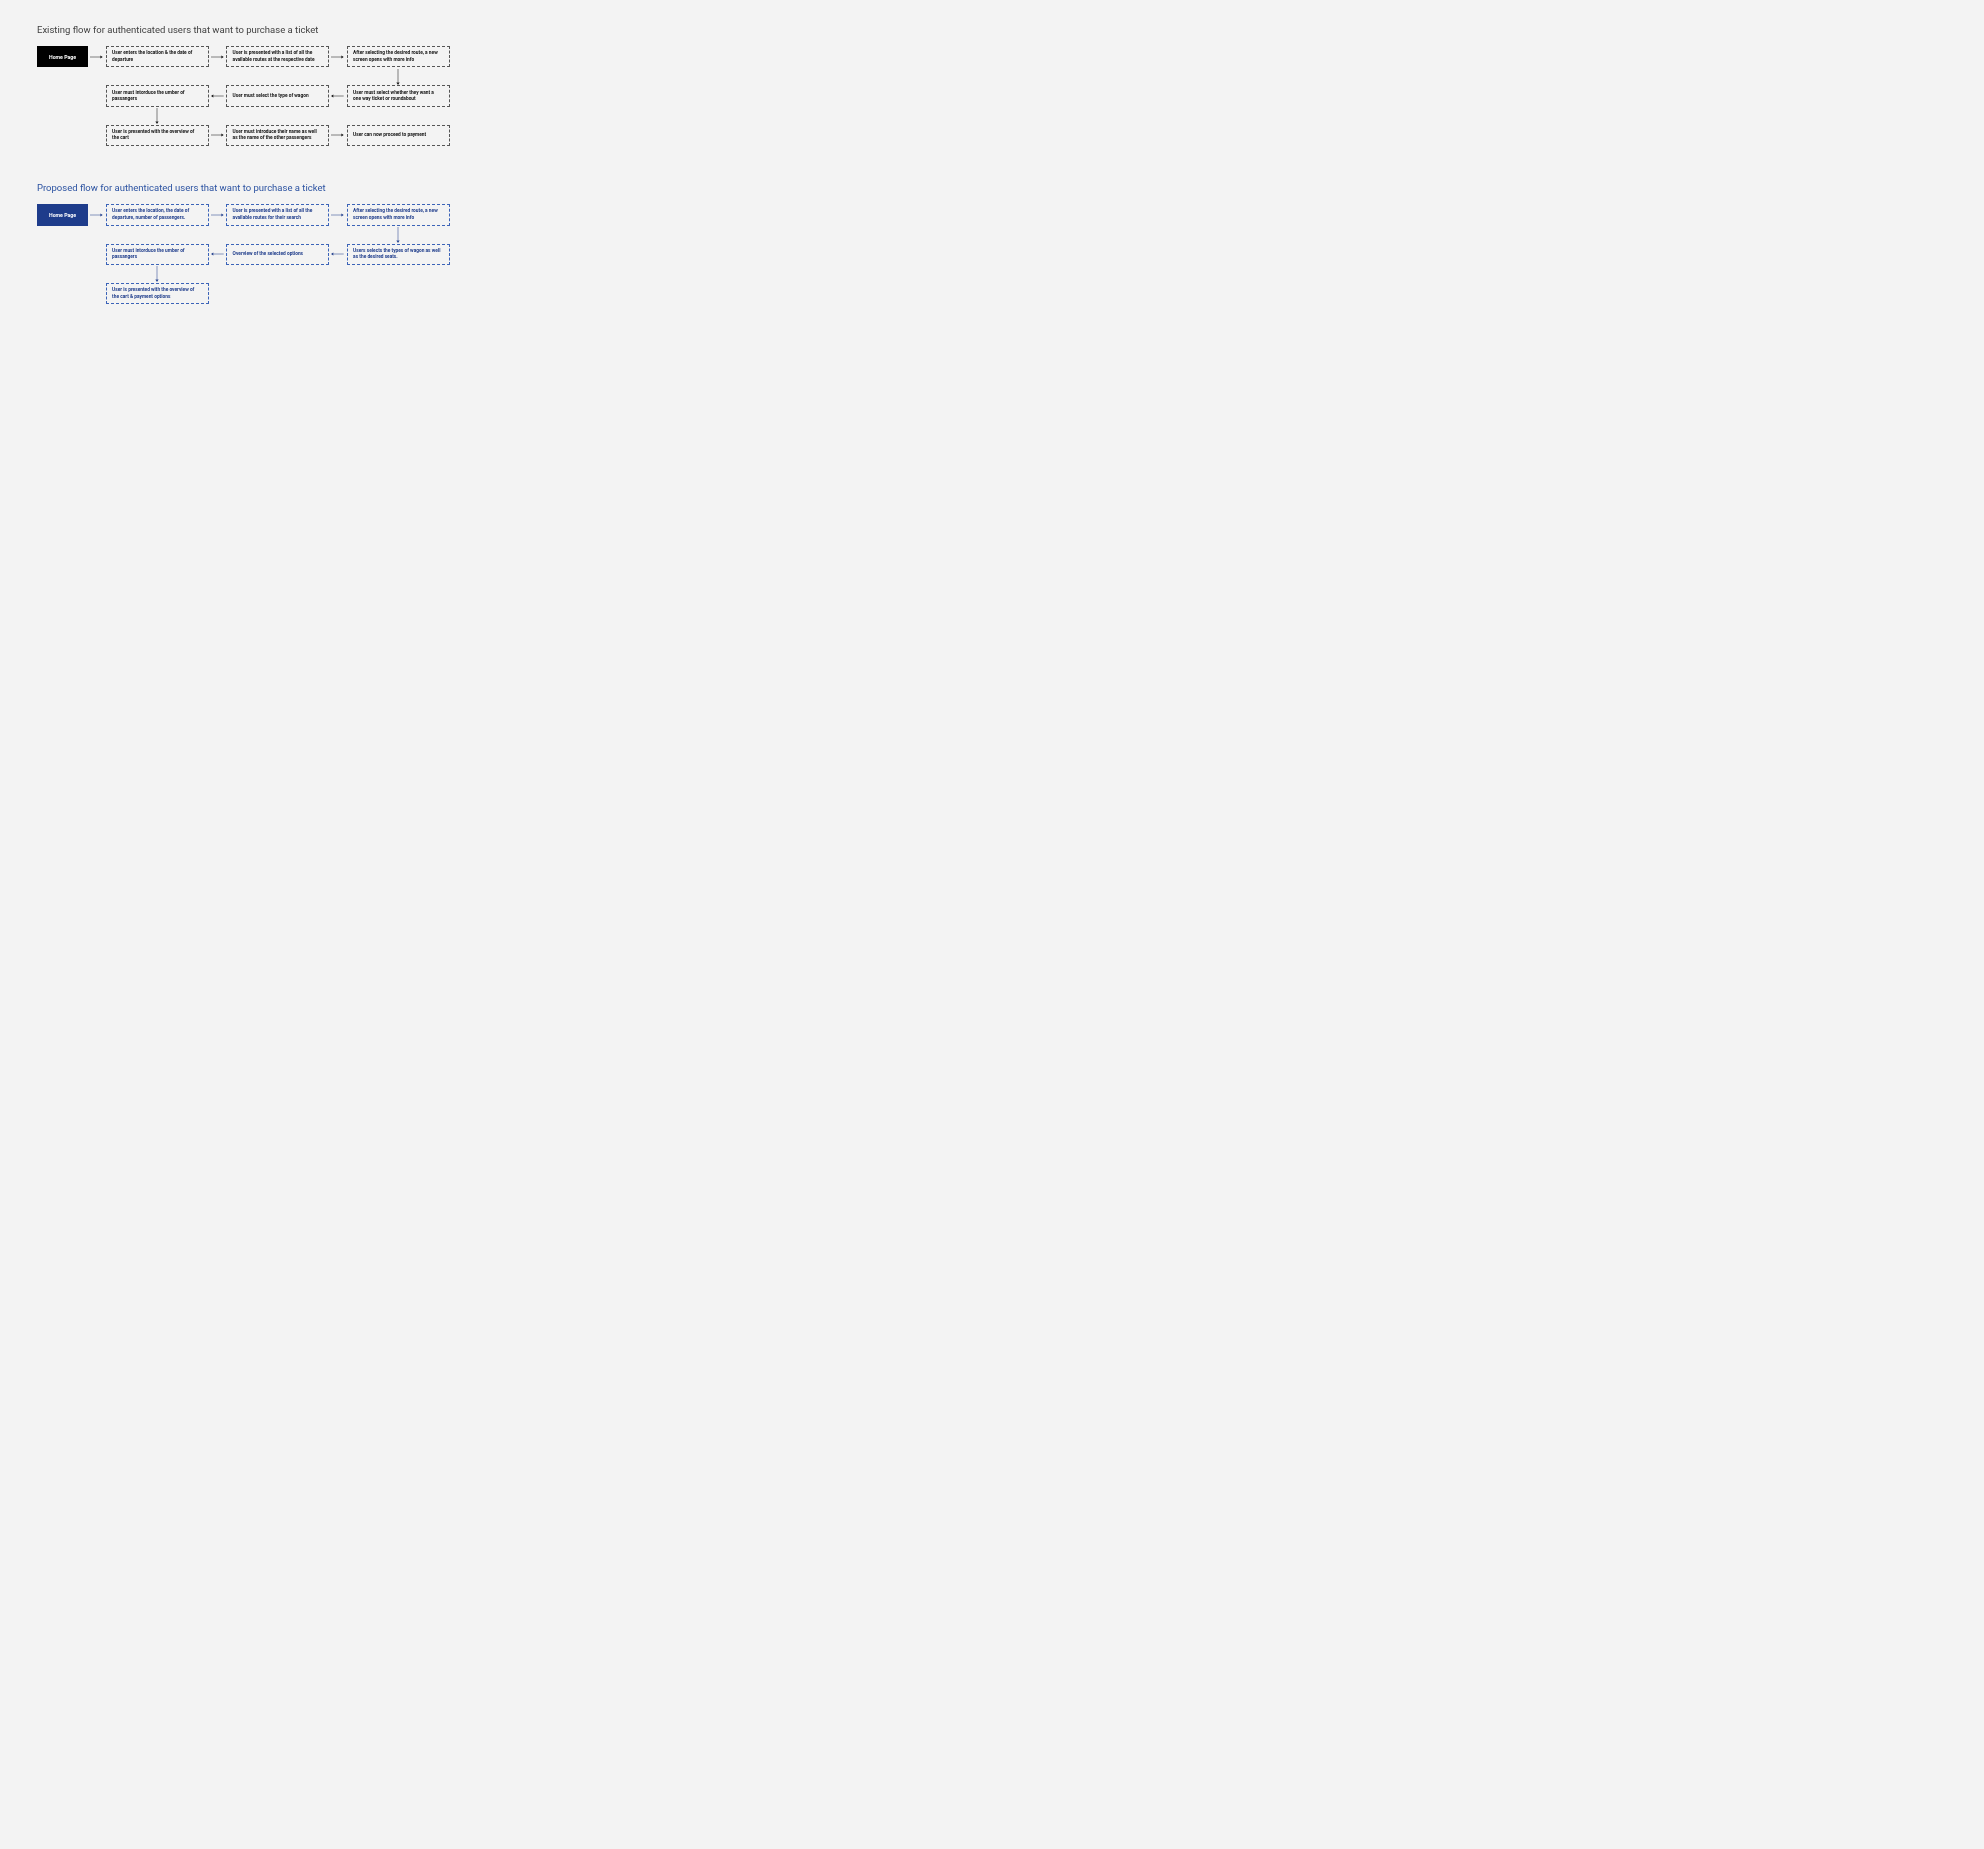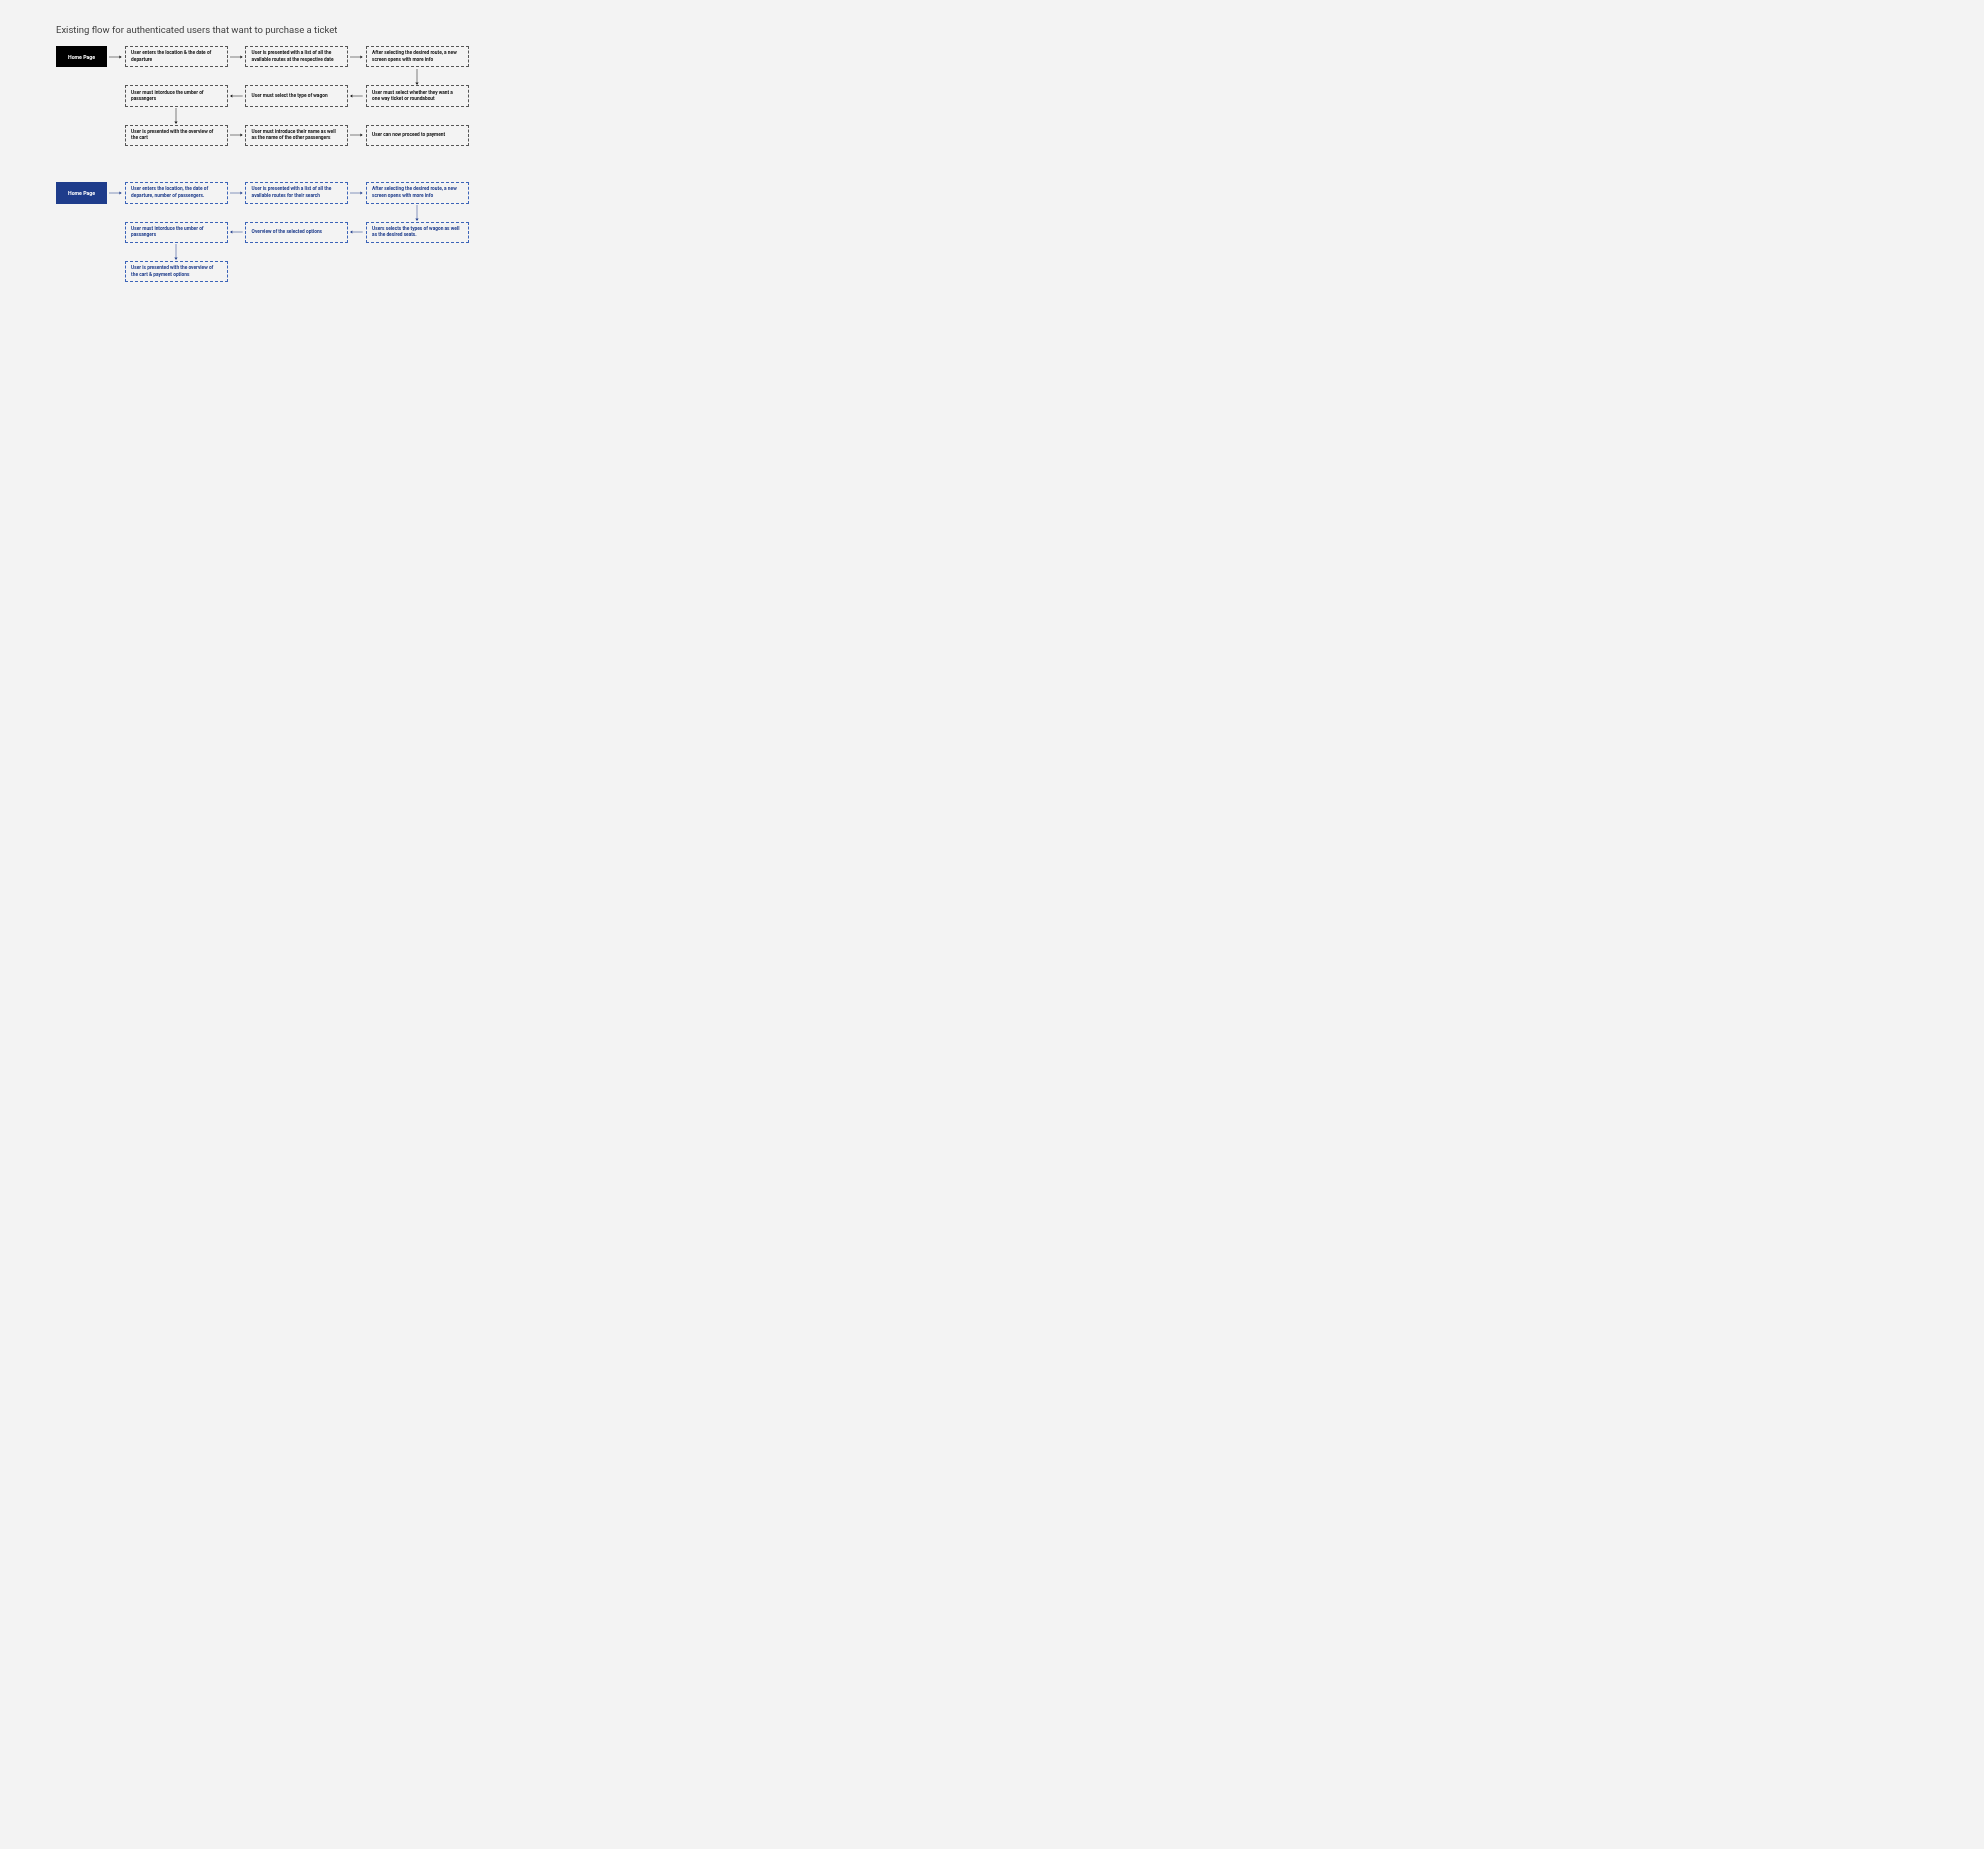--- a/index.html
+++ b/index.html
@@ -4,21 +4,21 @@
 <style>
   * { box-sizing: border-box; }
   body {
     margin: 0;
     background: #F3F3F3;
     font-family: -apple-system, BlinkMacSystemFont, "Segoe UI", Roboto, Arial, sans-serif;
     -webkit-font-smoothing: antialiased;
     color: #111;
   }
   .page {
-    padding: 24px 44px 32px 56px;
+    padding: 24px 44px 32px 37px;
   }
   .section { margin-bottom: 36px; }
   .section-title {
     font-size: 9.5px;
     font-weight: 400;
     margin: 0 0 11px 0;
     color: #3F3F3F;
   }
   .section.proposed .section-title { color: #2B52A1; }
 
@@ -194,20 +194,21 @@
         <div class="v-arrow" style="left: 118px; top: 62px; height: 16px;">
           <svg class="arrow black" width="4" height="16" viewBox="0 0 10 40" preserveAspectRatio="none">
             <line x1="5" y1="0" x2="5" y2="34"></line>
             <polygon points="1,34 5,40 9,34"></polygon>
           </svg>
         </div>
       </div>
   </div>
 
   <div class="section proposed">
+    <h2 class="section-title">Proposed flow for authenticated users that want to purchase a ticket</h2>
 
     <div class="flow" id="flow-proposed">
 
       <div class="row">
         <div class="start">Home Page</div>
         <div class="hgap">
             <svg class="arrow blue" viewBox="0 0 32 10" preserveAspectRatio="none">
               <line x1="0" y1="5" x2="26" y2="5"></line>
               <polygon points="26,1 32,5 26,9"></polygon>
             </svg>

